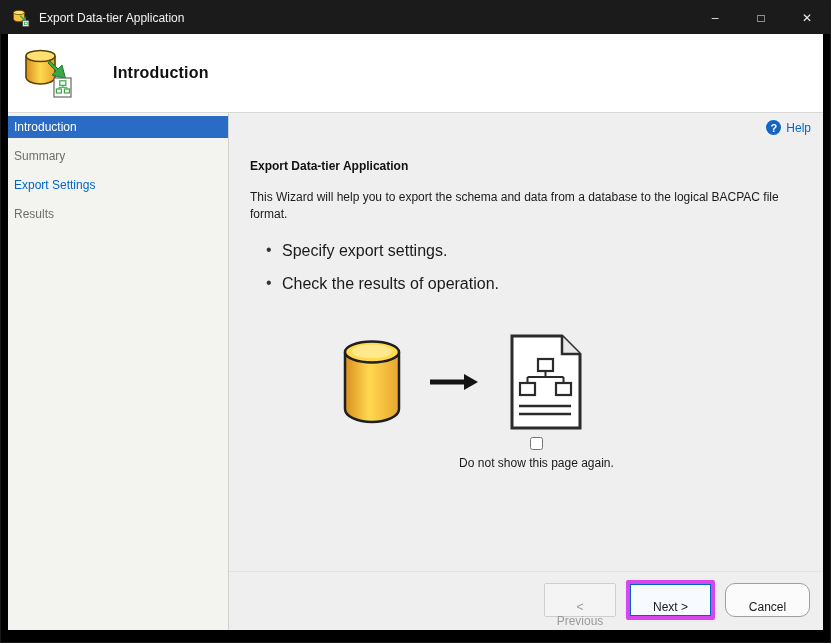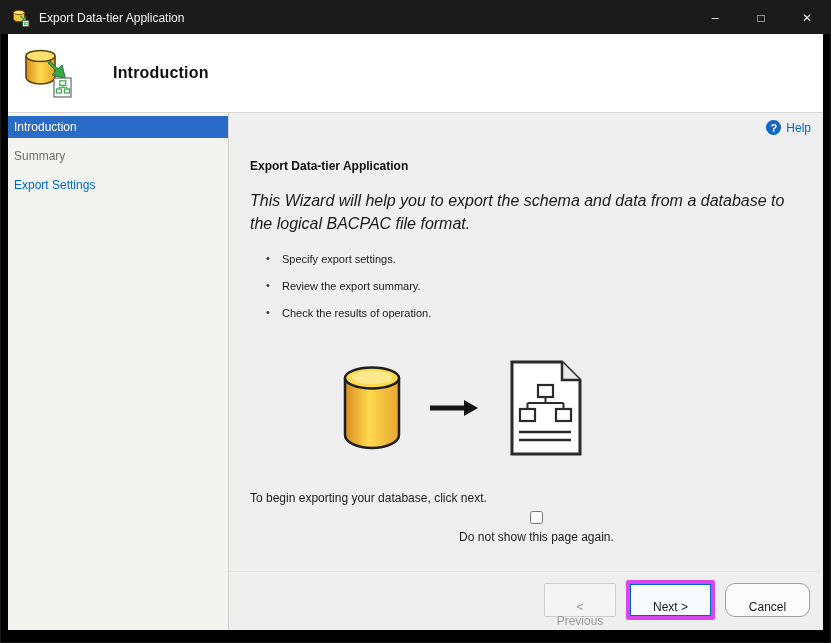--- a/index.html
+++ b/index.html
@@ -68,24 +68,24 @@
   .help-icon {
     width: 15px; height: 15px; border-radius: 50%;
     background: #1464c0; color: #fff;
     font-size: 11px; font-weight: bold;
     display: inline-flex; align-items: center; justify-content: center;
   }
   .help-label { font-size: 12px; color: #0066cc; }
 
   .content-body { flex: 1; padding-left: 21px; color: #1a1a1a; }
   .content-heading { margin-top: 22px; font-size: 12px; font-weight: bold; color: #111; }
-  .content-desc { margin-top: 16px; font-size: 16px; line-height: 1.45; max-width: 540px; font-style: italic; }
+  .content-desc { margin-top: 16px; font-size: 12px; line-height: 1.45; max-width: 540px; }
   .content-req { margin-top: 22px; font-size: 12px; }
   .bullets { margin-top: 18px; list-style: none; }
-  .bullets li { position: relative; padding-left: 32px; margin-bottom: 15px; font-size: 11px; }
+  .bullets li { position: relative; padding-left: 32px; margin-bottom: 15px; font-size: 16px; }
   .bullets li::before { content: "•"; position: absolute; left: 16px; top: -1px; color: #333; }
 
   .graphic { margin: 40px 0 0 92px; display: flex; align-items: center; gap: 26px; }
   .graphic span { display: inline-flex; }
 
   .begin-text { margin-top: 34px; font-size: 12px; }
   .checkbox-row { margin-top: 6px; display: flex; align-items: center; gap: 6px; font-size: 12px; cursor: default; flex-direction: column; }
   .checkbox-row input { width: 13px; height: 13px; margin: 0; }
 
   
@@ -156,38 +156,38 @@
       </span>
       <span class="header-title">Introduction</span>
     </div>
 
     <div class="main">
 
       <div class="sidebar">
         <div class="side-item selected">Introduction</div>
         <div class="side-item disabled">Summary</div>
         <div class="side-item link">Export Settings</div>
+        <div class="side-item disabled">Results</div>
       </div>
 
       <div class="content">
 
         <div class="help-row">
           <a class="help-link">
             <span class="help-icon">?</span>
             <span class="help-label">Help</span>
           </a>
         </div>
 
         <div class="content-body">
           <div class="content-heading">Export Data-tier Application</div>
           <p class="content-desc">This Wizard will help you to export the schema and data from a database to the logical BACPAC file format.</p>
 
           <ul class="bullets">
             <li><span>Specify export settings.</span></li>
-            <li><span>Review the export summary.</span></li>
             <li><span>Check the results of operation.</span></li>
           </ul>
 
           <div class="graphic">
             <span>
               <svg width="60" height="86" viewBox="0 0 60 86">
                 <defs>
                   <linearGradient id="cylg" x1="0" y1="0" x2="1" y2="0">
                     <stop offset="0" stop-color="#d98e1f"></stop>
                     <stop offset="0.45" stop-color="#ffd94f"></stop>
@@ -210,21 +210,20 @@
                 <path d="M56 3 V21 H74" fill="#e8e8e8" stroke="#2b2b2b" stroke-width="2.5"></path>
                 <rect x="32" y="26" width="15" height="12" fill="#fff" stroke="#2b2b2b" stroke-width="2.2"></rect>
                 <rect x="14" y="50" width="15" height="12" fill="#fff" stroke="#2b2b2b" stroke-width="2.2"></rect>
                 <rect x="50" y="50" width="15" height="12" fill="#fff" stroke="#2b2b2b" stroke-width="2.2"></rect>
                 <path d="M39.5 38 v6 M21.5 44 h36 M21.5 44 v6 M57.5 44 v6" stroke="#2b2b2b" stroke-width="2" fill="none"></path>
                 <path d="M13 73 h52 M13 81 h52" stroke="#2b2b2b" stroke-width="2.4"></path>
               </svg>
             </span>
           </div>
 
-          <p class="begin-text">To begin exporting your database, click next.</p>
 
           <label class="checkbox-row">
             <input type="checkbox" style="">
             <span>Do not show this page again.</span>
           </label>
         </div>
 
         <div class="footer">
           <button class="btn prev disabled" disabled="">&lt; Previous</button>
           <button class="btn next primary">Next &gt;</button>

